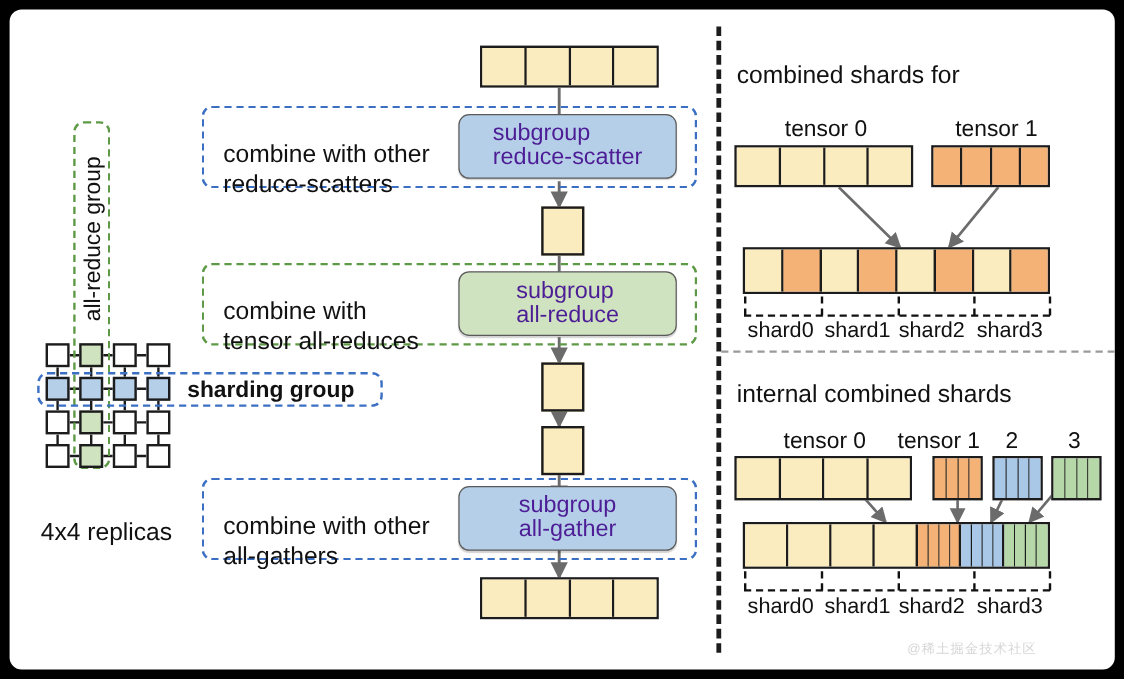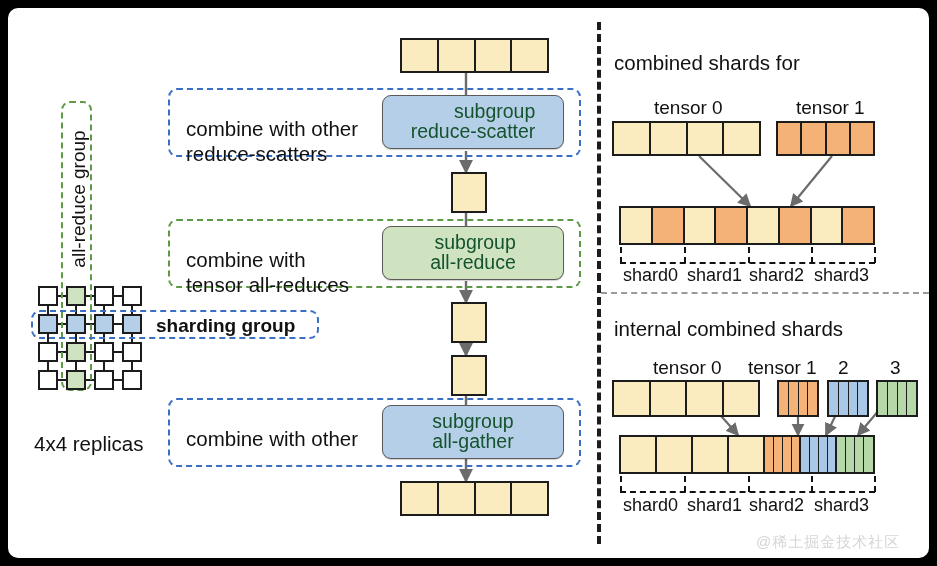--- a/index.html
+++ b/index.html
@@ -22,21 +22,21 @@
   .cell.green{background:#b6d7a8;}
   .barwrap{position:absolute;display:flex;border:2px solid #1c1c1c;box-sizing:border-box;background:#fff;}
   .barwrap > div{box-sizing:border-box;border-right:2px solid #1c1c1c;}
   .barwrap > div:last-child{border-right:none;}
   .barwrap.thinsep > div{border-right-width:1.5px;}
 
   
   .opbox{
     position:absolute;box-sizing:border-box;border:1.6px solid #5a5a5a;
     border-radius:9px;display:flex;align-items:center;justify-content:center;
-    text-align:right;line-height:1.02;color:#14532d;font-size:19.5px;
+    text-align:left;line-height:1.02;color:#4c1d95;font-size:19.5px;
     box-shadow:0 1px 1px rgba(0,0,0,.18);
   }
   .opbox.blue{background:#b6cfe8;}
   .opbox.green{background:#cfe3c0;}
   .opbox span{display:block;}
 
   
   .dashframe{
     position:absolute;box-sizing:border-box;border-radius:9px;
     border:2px dashed #3a6fc4;background:transparent;
@@ -57,21 +57,21 @@
   
   .vdiv{position:absolute;border-left:4px dashed #1c1c1c;}
   .hdiv{position:absolute;border-top:2px dashed #9a9a9a;}
 
   
   .tick{position:absolute;border-left:2px dashed #111;}
   .hdash{position:absolute;border-top:2px dashed #111;}
 
   svg.overlay{position:absolute;left:0;top:0;width:921px;height:550px;pointer-events:none;}
 
-  .wm{position:absolute;color:#d6d6d6;font-size:15px;letter-spacing:1px;}
+  .wm{position:absolute;color:#d6d6d6;font-size:11px;letter-spacing:1px;}
 </style>
 </head>
 <body>
 
 <div id="root">
 <div id="canvas">
 
   <svg class="overlay" viewBox="0 0 921 550">
     <defs>
       <marker id="ah" markerWidth="7" markerHeight="7" refX="5.2" refY="3" orient="auto">
@@ -179,20 +179,21 @@
       <span>all-reduce</span>
     </span>
   </div>
 
   <div class="cell abs" style="left:443px;top:294px;width:36px;height:41px;"></div>
 
   <div class="cell abs" style="left:443px;top:347px;width:36px;height:41px;"></div>
 
   <div class="dashframe abs" style="left:160px;top:390px;width:413px;height:69px;"></div>
   <div class="txt t21" style="left:178px;top:402px;">combine with other</div>
+  <div class="txt t21" style="left:178px;top:427px;">all-gathers</div>
   <div class="opbox blue" style="left:374px;top:397px;width:182px;height:54px;">
     <span>
       <span>subgroup</span>
       <span>all-gather</span>
     </span>
   </div>
 
   <div class="barwrap" style="left:392px;top:473px;width:149px;height:35px;">
     <div class="cell yellow" style="flex:1;border:none;border-right:2px solid #1c1c1c;background:#fbecc0;"></div>
     <div class="cell yellow" style="flex:1;border:none;border-right:2px solid #1c1c1c;background:#fbecc0;"></div>

